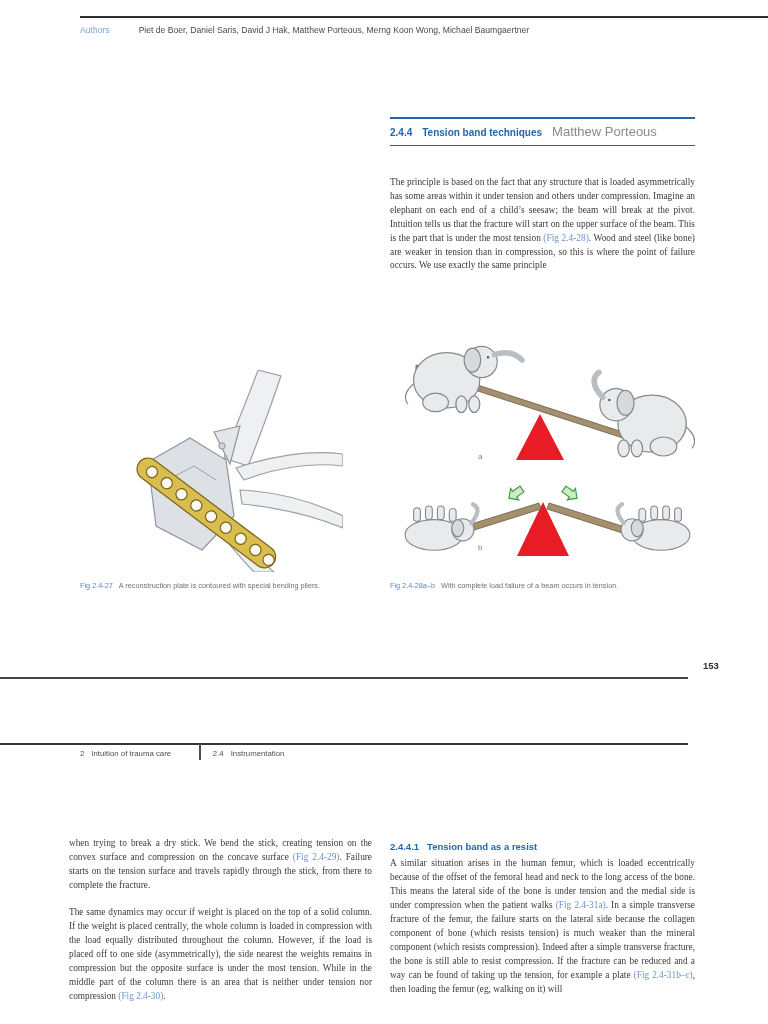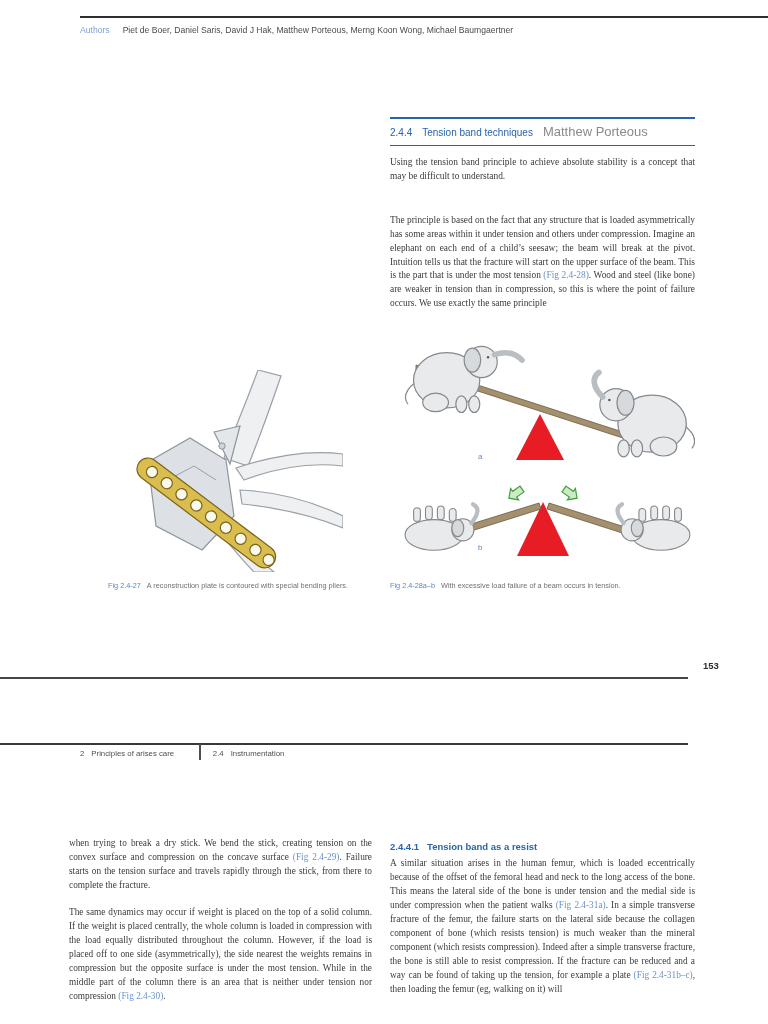--- a/index.html
+++ b/index.html
@@ -7,46 +7,46 @@
         font-family:"Liberation Serif","DejaVu Serif",serif;color:#3b3b3b;}
   .abs{position:absolute;}
   .sans{font-family:"Liberation Sans","DejaVu Sans",sans-serif;}
 
   
   .rule-top{left:80px;right:0;top:16px;height:2px;background:#2f2f2f;}
   .rule-mid{left:0;top:677px;width:688px;height:2px;background:#454545;}
   .rule-p2{left:0;top:743px;width:688px;height:2px;background:#383838;}
 
   
-  .authors-row{left:80px;top:25px;font-size:8.6px;color:#4b4b4b;display:flex;gap:13px;white-space:nowrap;text-align:center;}
+  .authors-row{left:80px;top:25px;font-size:8.6px;color:#4b4b4b;display:flex;gap:29px;white-space:nowrap;text-align:center;}
   .authors-label{color:#7aa3d6;}
 
   
   .col{width:305px;}
   .p1-right{left:390px;top:117px;}
   .sec-head-block{border-top:2.5px solid #2565ae;border-bottom:1px solid #2565ae;padding:5px 0 6px 0;}
   .sec-head-row{display:flex;align-items:baseline;gap:10px;font-size:10px;}
-  .sec-num,.sec-title{color:#2565ae;font-weight:normal;}
+  .sec-num,.sec-title{color:#2565ae;font-weight:bold;}
   .sec-author{color:#8a8a8a;font-size:13px;}
   .body-par{font-size:9.4px;line-height:13.9px;text-align:justify;}
   .intro{margin-top:10px;}
   .par2{margin-top:30px;}
   .figref{color:#6a91ca;}
 
   
   .fig27{left:118px;top:370px;width:225px;height:202px;}
   .fig28a{left:400px;top:338px;width:295px;height:128px;}
   .fig28b{left:400px;top:476px;width:295px;height:92px;}
   .fig-sublabel{color:#5d87c5;font-size:7.8px;}
   .lab-a{left:478px;top:452px;}
   .lab-b{left:478px;top:543px;}
 
   
   .caption{font-size:7.3px;line-height:10px;color:#707070;}
-  .cap27{left:80px;top:581px;width:302px;margin-left:28px;}
+  .cap27{left:80px;top:581px;width:302px;}
   .cap28{left:390px;top:581px;width:305px;}
   .cap-label{color:#5d87c5;margin-right:6px;}
 
   .pagenum{left:703px;top:660px;font-size:9.5px;font-weight:bold;color:#2e2e2e;}
 
   
   .runhead{left:80px;top:747px;display:flex;align-items:center;font-size:7.8px;color:#4f4f4f;white-space:nowrap;}
   .rh-num{margin-right:7px;}
   .rh-bar{width:1.5px;height:16px;background:#4f4f4f;margin:0 12px;align-self:flex-start;margin-top:-3px;}
   .rh-chapter{width:96px;}
@@ -72,21 +72,20 @@
   </div>
 
   <div class="abs col p1-right">
     <div class="sec-head-block">
       <div class="sec-head-row sans">
         <span class="sec-num">2.4.4</span>
         <span class="sec-title">Tension band techniques</span>
         <span class="sec-author">Matthew Porteous</span>
       </div>
     </div>
-    <p class="body-par intro">Using the tension band principle to achieve absolute stability is a concept that may be difficult to understand.</p>
     <p class="body-par par2"><span>The principle is based on the fact that any structure that is loaded asymmetrically has some areas within it under tension and others under compression. Imagine an elephant on each end of a child’s seesaw; the beam will break at the pivot. Intuition tells us that the fracture will start on the upper surface of the beam. This is the part that is under the most tension </span><span class="figref">(Fig 2.4-28)</span><span>. Wood and steel (like bone) are weaker in tension than in compression, so this is where the point of failure occurs. We use exactly the same principle</span></p>
   </div>
 
   <div class="abs fig27">
     <svg width="225" height="202" viewBox="0 0 225 202">
       <path d="M140,0 L163,6 C148,50 138,76 130,96 L106,88 C116,60 130,28 140,0 Z" fill="#eef0f2" stroke="#9aa0a6" stroke-width="1.2"></path>
       <path d="M118,98 C160,84 195,80 225,84 L225,96 C192,92 158,98 126,110 Z" fill="#eef0f2" stroke="#9aa0a6" stroke-width="1.2"></path>
       <path d="M122,120 C168,122 200,134 225,146 L225,158 C196,146 162,138 124,134 Z" fill="#eef0f2" stroke="#9aa0a6" stroke-width="1.2"></path>
       <path d="M108,150 C122,170 138,188 156,202 L136,202 C122,188 108,170 96,156 Z" fill="#eef0f2" stroke="#9aa0a6" stroke-width="1.2"></path>
       <path d="M96,62 L122,56 L112,94 Z" fill="#e4e7ea" stroke="#8f959b" stroke-width="1.2"></path>
@@ -170,30 +169,30 @@
         <path d="M84,20 C92,10 94,2 86,-2" fill="none" stroke="#b9bec3" stroke-width="5" stroke-linecap="round"></path>
       </g>
     </svg>
   </div>
   <span class="abs fig-sublabel sans lab-b">b</span>
 
   <div class="abs caption sans cap27">
     <span class="cap-label">Fig 2.4-27</span><span>A reconstruction plate is contoured with special bending pliers.</span>
   </div>
   <div class="abs caption sans cap28">
-    <span class="cap-label">Fig 2.4-28a–b</span><span>With excessive load failure of a beam occurs in tension.</span>
+    <span class="cap-label">Fig 2.4-28a–b</span><span>With complete load failure of a beam occurs in tension.</span>
   </div>
 
   <div class="abs rule-mid"></div>
   <span class="abs pagenum sans">153</span>
 
   <div class="abs rule-p2"></div>
   <div class="abs runhead sans">
     <span class="rh-num">2</span>
-    <span class="rh-chapter">Principles of arises care</span>
+    <span class="rh-chapter">Intuition of trauma care</span>
     <span class="rh-bar"></span>
     <span class="rh-num">2.4</span>
     <span>Instrumentation</span>
   </div>
 
   <div class="abs p2-left">
     <p class="p2-par" style="margin:0;"><span>when trying to break a dry stick. We bend the stick, creating tension on the convex surface and compression on the concave surface </span><span class="figref">(Fig 2.4-29)</span><span>. Failure starts on the tension surface and travels rapidly through the stick, from there to complete the fracture.</span></p>
     <p class="p2-par p2-gap" style="margin:13px 0 0 0;"><span>The same dynamics may occur if weight is placed on the top of a solid column. If the weight is placed centrally, the whole column is loaded in compression with the load equally distributed throughout the column. However, if the load is placed off to one side (asymmetrically), the side nearest the weights remains in compression but the opposite surface is under the most tension. While in the middle part of the column there is an area that is neither under tension nor compression </span><span class="figref">(Fig 2.4-30)</span><span>.</span></p>
   </div>
 

